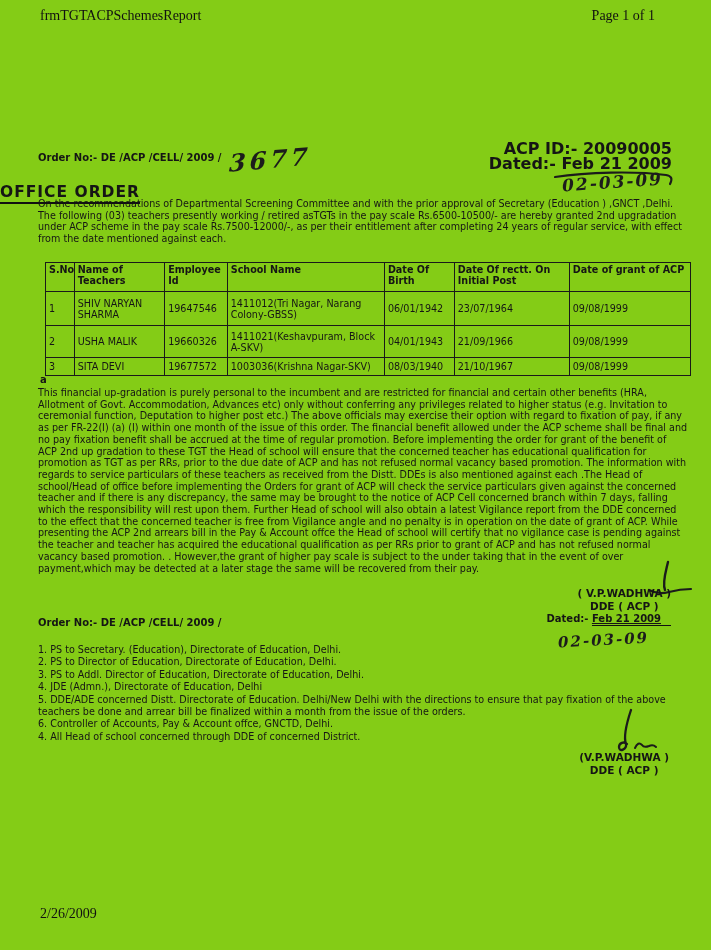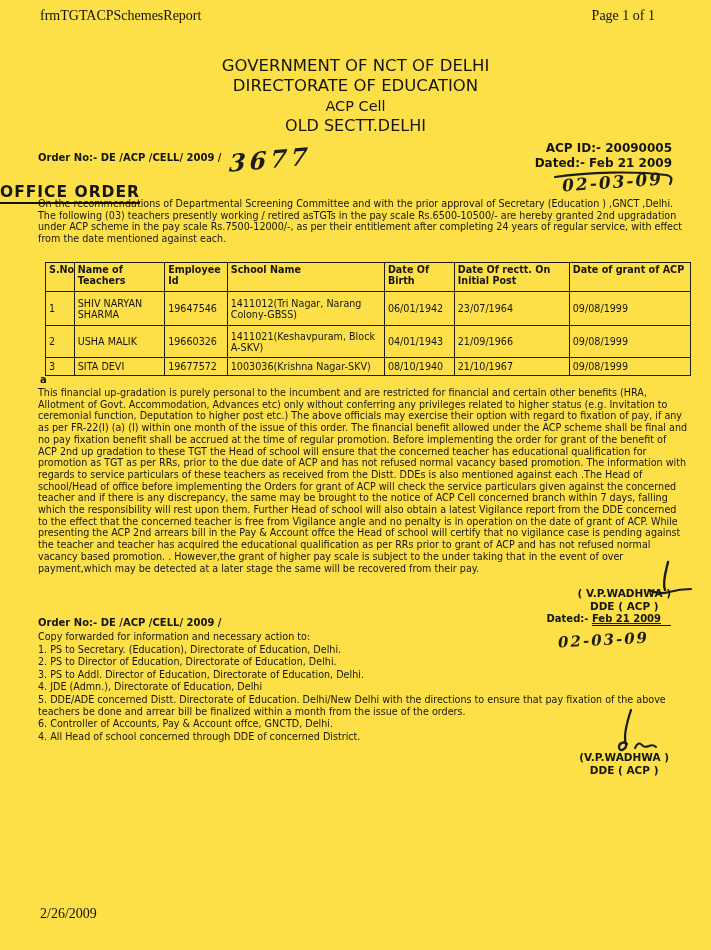--- a/index.html
+++ b/index.html
@@ -1,18 +1,18 @@
 <!DOCTYPE html>
 <html><head>
 <meta charset="utf-8">
 <style>
   html,body { margin:0; padding:0; background:#e8e8e8; }
   .page {
     position:relative; width:711px; height:950px; margin:0 auto;
-    background:#fde047; color:#151515; overflow:hidden;
+    background:#84cc16; color:#151515; overflow:hidden;
     font-family:"DejaVu Sans", sans-serif;
   }
   
   .print-bar {
     position:absolute; left:40px; right:56px; display:flex;
     justify-content:space-between; font-family:"Liberation Serif", serif;
     font-size:14px; color:#111;
   }
   .print-bar.top { top:8px; }
   .print-bar.bottom { top:906px; }
@@ -24,21 +24,21 @@
   .lh-3 { font-size:14.5px; }
   .lh-4 { font-size:16px; }
 
   
   .order-no-line { position:absolute; top:145px; left:38px; font-size:10px; font-weight:bold; white-space:nowrap; }
   .hw { font-family:"DejaVu Serif", serif; font-style:italic; color:#1c1c1c; }
   .hw-order-no {
     display:inline-block; font-size:24px; font-weight:bold; letter-spacing:4px;
     transform:rotate(-5deg) skewX(-8deg); vertical-align:-7px; margin-left:8px;
   }
-  .acp-meta { position:absolute; top:141px; right:39px; text-align:right; font-size:12px; font-weight:bold; line-height:15px; }
+  .acp-meta { position:absolute; top:141px; right:39px; text-align:right; font-size:16px; font-weight:bold; line-height:15px; }
   .dated-swoosh { position:absolute; top:168px; right:31px; }
   .hw-date-top {
     position:absolute; top:172px; right:48px; font-size:17px; font-weight:bold;
     letter-spacing:2px; transform:rotate(-4deg);
   }
 
   
   .oo-head { position:absolute; top:182px; left:0; right:0; text-align:left; }
   .oo-head span {
     display:inline-block; font-size:15.5px; font-weight:bold; letter-spacing:1px;
@@ -80,26 +80,20 @@
 </head>
 <body>
 
 <div class="page">
 
   <div class="print-bar top">
     <span>frmTGTACPSchemesReport</span>
     <span>Page 1 of 1</span>
   </div>
 
-  <div class="letterhead">
-    <div class="lh-1">GOVERNMENT OF NCT OF DELHI</div>
-    <div class="lh-2">DIRECTORATE OF EDUCATION</div>
-    <div class="lh-3">ACP Cell</div>
-    <div class="lh-4">OLD SECTT.DELHI</div>
-  </div>
 
   <div class="order-no-line">
     <span>Order No:- DE /ACP /CELL/ 2009 /</span><span class="hw hw-order-no">3677</span>
   </div>
 
   <div class="acp-meta">
     <div>ACP ID:- 20090005</div>
     <div>Dated:- Feb 21 2009</div>
   </div>
   <svg class="dated-swoosh" width="128" height="18">
@@ -149,21 +143,21 @@
       <td>1411021(Keshavpuram, Block A-SKV)</td>
       <td>04/01/1943</td>
       <td>21/09/1966</td>
       <td>09/08/1999</td>
     </tr>
     <tr class="r3">
       <td>3</td>
       <td>SITA DEVI</td>
       <td>19677572</td>
       <td>1003036(Krishna Nagar-SKV)</td>
-      <td>08/10/1940</td>
+      <td>08/03/1940</td>
       <td>21/10/1967</td>
       <td>09/08/1999</td>
     </tr>
   </tbody>
     </table>
 
   <div class="marker-a">a</div>
   <div class="main-para">This financial up-gradation is purely personal to the incumbent and are restricted for financial and certain other benefits (HRA, Allotment of Govt. Accommodation, Advances etc) only without conferring any privileges related to higher status (e.g. Invitation to ceremonial function, Deputation to higher post etc.) The above officials may exercise their option with regard to fixation of pay, if any as per FR-22(I) (a) (I) within one month of the issue of this order. The financial benefit allowed under the ACP scheme shall be final and no pay fixation benefit shall be accrued at the time of regular promotion. Before implementing the order for grant of the benefit of ACP 2nd up gradation to these TGT the Head of school will ensure that the concerned teacher has educational qualification for promotion as TGT as per RRs, prior to the due date of ACP and has not refused normal vacancy based promotion. The information with regards to service particulars of these teachers as received from the Distt. DDEs is also mentioned against each .The Head of school/Head of office before implementing the Orders for grant of ACP will check the service particulars given against the concerned teacher and if there is any discrepancy, the same may be brought to the notice of ACP Cell concerned branch within 7 days, falling which the responsibility will rest upon them. Further Head of school will also obtain a latest Vigilance report from the DDE concerned to the effect that the concerned teacher is free from Vigilance angle and no penalty is in operation on the date of grant of ACP. While presenting the ACP 2nd arrears bill in the Pay &amp; Account offce the Head of school will certify that no vigilance case is pending against the teacher and teacher has acquired the educational qualification as per RRs prior to grant of ACP and has not refused normal vacancy based promotion. . However,the grant of higher pay scale is subject to the under taking that in the event of over payment,which may be detected at a later stage the same will be recovered from their pay.</div>
 
   <svg class="flourish flourish-1" width="52" height="36">
@@ -175,21 +169,20 @@
     <div>DDE ( ACP )</div>
   </div>
 
   <div class="order-no-2">Order No:- DE /ACP /CELL/ 2009 /</div>
   <div class="dated-2">
     <span>Dated:-</span>
     <span class="ul">Feb 21 2009</span>
   </div>
   <div class="hw hw-date-2">02-03-09</div>
 
-  <div class="copy-head">Copy forwarded for information and necessary action to:</div>
   <div class="copy-list">
     <div>1. PS to Secretary. (Education), Directorate of Education, Delhi.</div>
     <div>2. PS to Director of Education, Directorate of Education, Delhi.</div>
     <div>3. PS to Addl. Director of Education, Directorate of Education, Delhi.</div>
     <div>4. JDE (Admn.), Directorate of Education, Delhi</div>
     <div>5. DDE/ADE concerned Distt. Directorate of Education. Delhi/New Delhi with the directions to ensure that pay fixation of the above teachers be done and arrear bill be finalized within a month from the issue of the orders.</div>
     <div>6. Controller of Accounts, Pay &amp; Account offce, GNCTD, Delhi.</div>
     <div>4. All Head of school concerned through DDE of concerned District.</div>
   </div>
 

